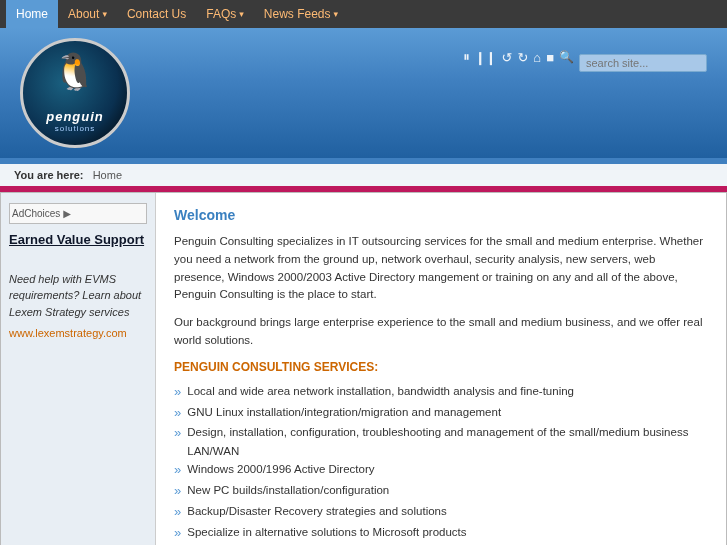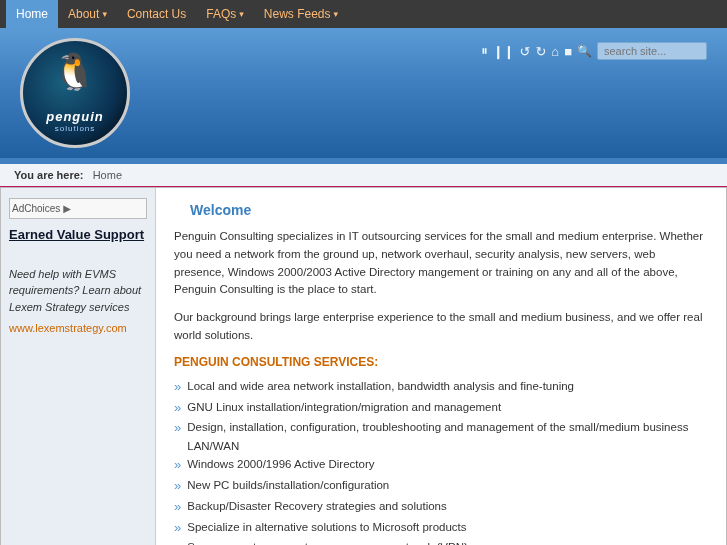--- a/index.html
+++ b/index.html
@@ -94,42 +94,43 @@
       font-size: 13px;
       cursor: pointer;
       opacity: 0.9;
     }
     .search-box {
       background: #a8c8e8;
       border: 1px solid #7aaad0;
       color: #fff;
       padding: 2px 6px;
       font-size: 11px;
-      width: 110px;
+      width: 128px;
       border-radius: 2px;
+      margin-top: 12px;
     }
     .search-icon-wrap {
       color: #fff;
       font-size: 12px;
       cursor: pointer;
     }
 
     
     .blue-bar {
       background: #4080c0;
       height: 6px;
     }
 
     
     .breadcrumb-bar {
       background: #f0f4f8;
       padding: 5px 14px;
       font-size: 11px;
       color: #555;
-      border-bottom: 1px solid #be185d;
+      border-bottom: 6px solid #be185d;
     }
     .breadcrumb-bar span.label { font-weight: bold; color: #333; }
 
     
     .main-layout {
       display: flex;
       background: #e8eef4;
       min-height: 370px;
       border: 1px solid #bbb;
       margin: 0;
@@ -185,21 +186,20 @@
     .content {
       flex: 1;
       padding: 14px 18px;
       background: #fff;
     }
     .content-title {
       font-size: 14px;
       font-weight: bold;
       color: #3a80c0;
       margin-bottom: 10px;
-      margin-left: 16px;
     }
     .content-p {
       font-size: 11.5px;
       color: #333;
       line-height: 1.55;
       margin-bottom: 10px;
     }
     .services-title {
       font-size: 12px;
       font-weight: bold;

